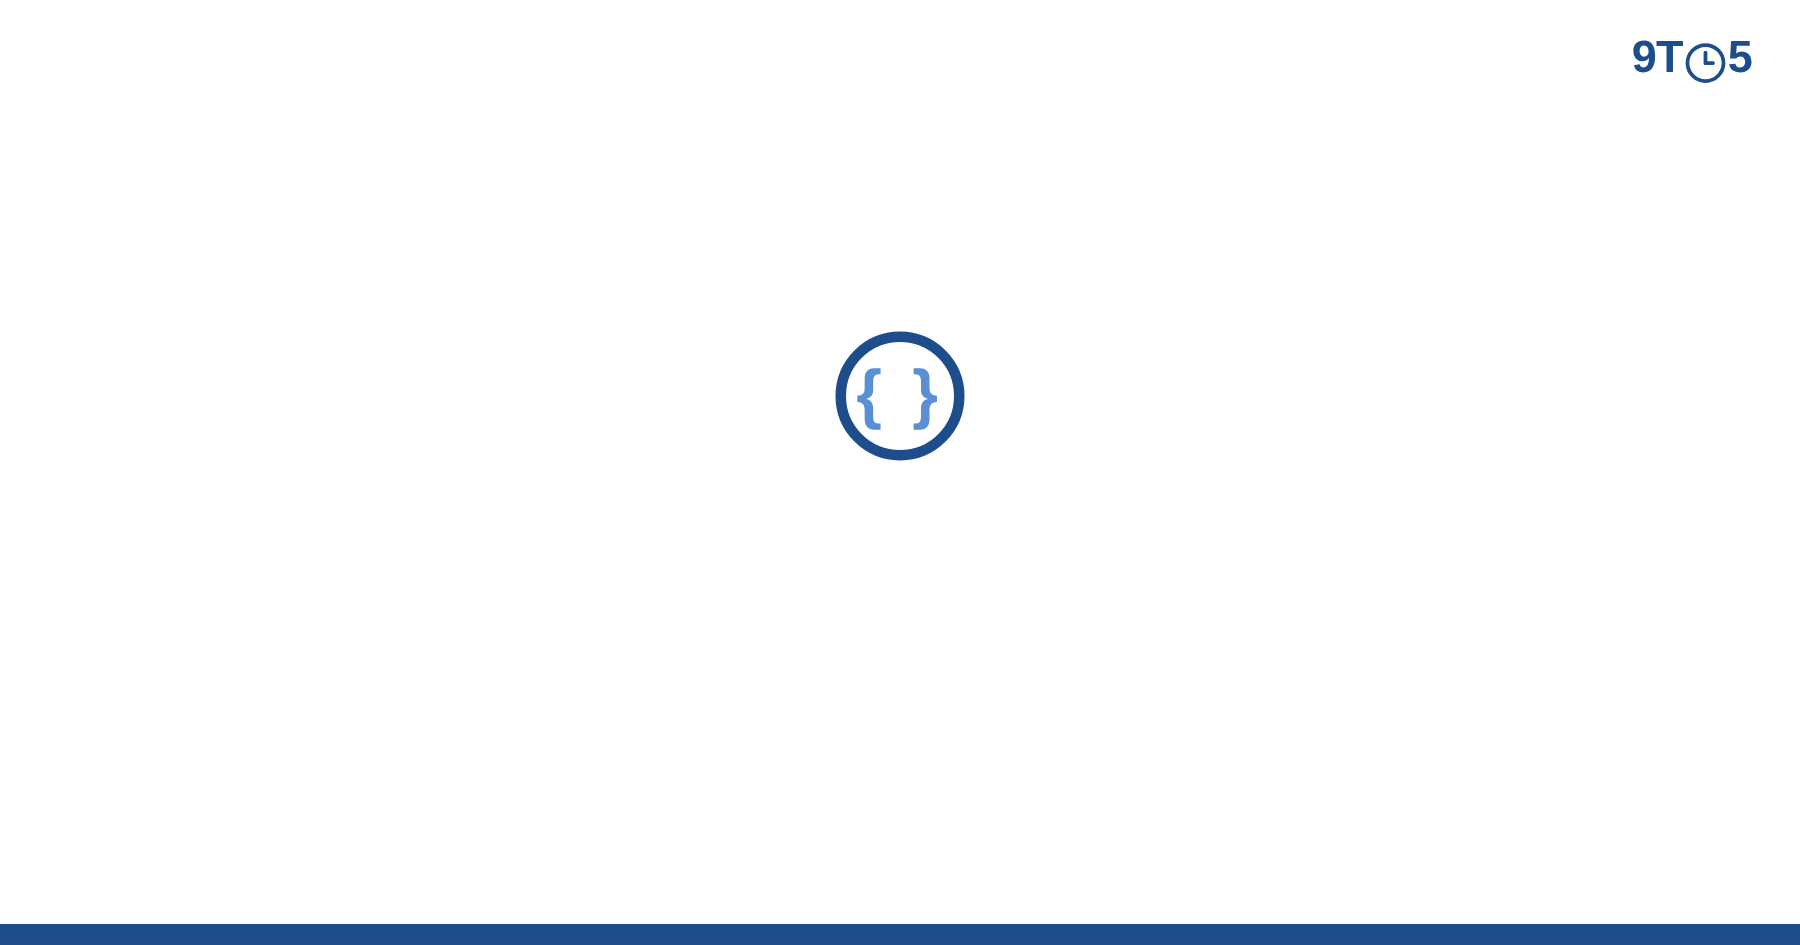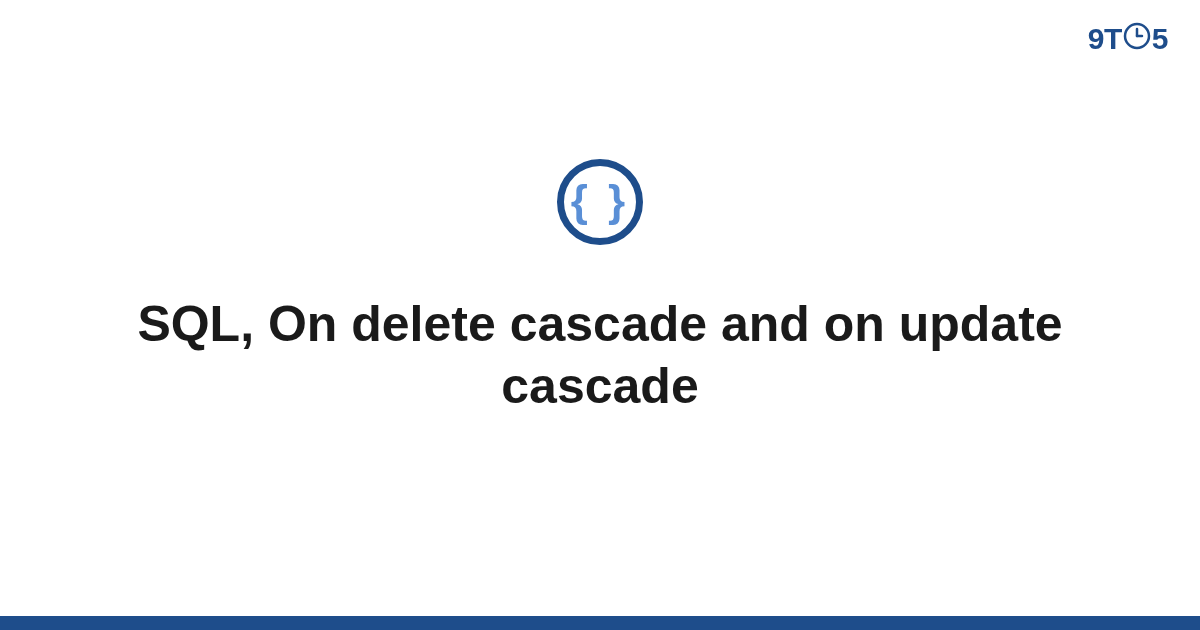--- a/index.html
+++ b/index.html
@@ -13,21 +13,21 @@
       background: #ffffff;
       font-family: -apple-system, BlinkMacSystemFont, "Segoe UI", Helvetica, Arial, sans-serif;
       position: relative;
       overflow: hidden;
     }
     .logo-wrapper {
       position: absolute;
       top: 22px;
       right: 32px;
       display: flex;
-      align-items: flex-start;
+      align-items: flex-end;
       font-size: 30px;
       font-weight: 600;
       letter-spacing: -0.5px;
     }
     .logo-9t {
       color: #1e4d8b;
     }
     .logo-clock {
       display: inline-flex;
       align-items: center;
@@ -106,16 +106,15 @@
       <line x1="14" y1="14" x2="19" y2="14" stroke="#1e4d8b" stroke-width="2.5" stroke-linecap="round"></line>
     </svg>
   </span>
   <span class="logo-5">5</span>
 </div>
 
 <div class="content">
   <div class="braces-icon">
     <span class="braces-inner">{ }</span>
   </div>
-  <h1 class="title">SQL, On delete cascade and on update cascade</h1>
 </div>
 
 <div class="footer-bar"></div>
 
 </body></html>

